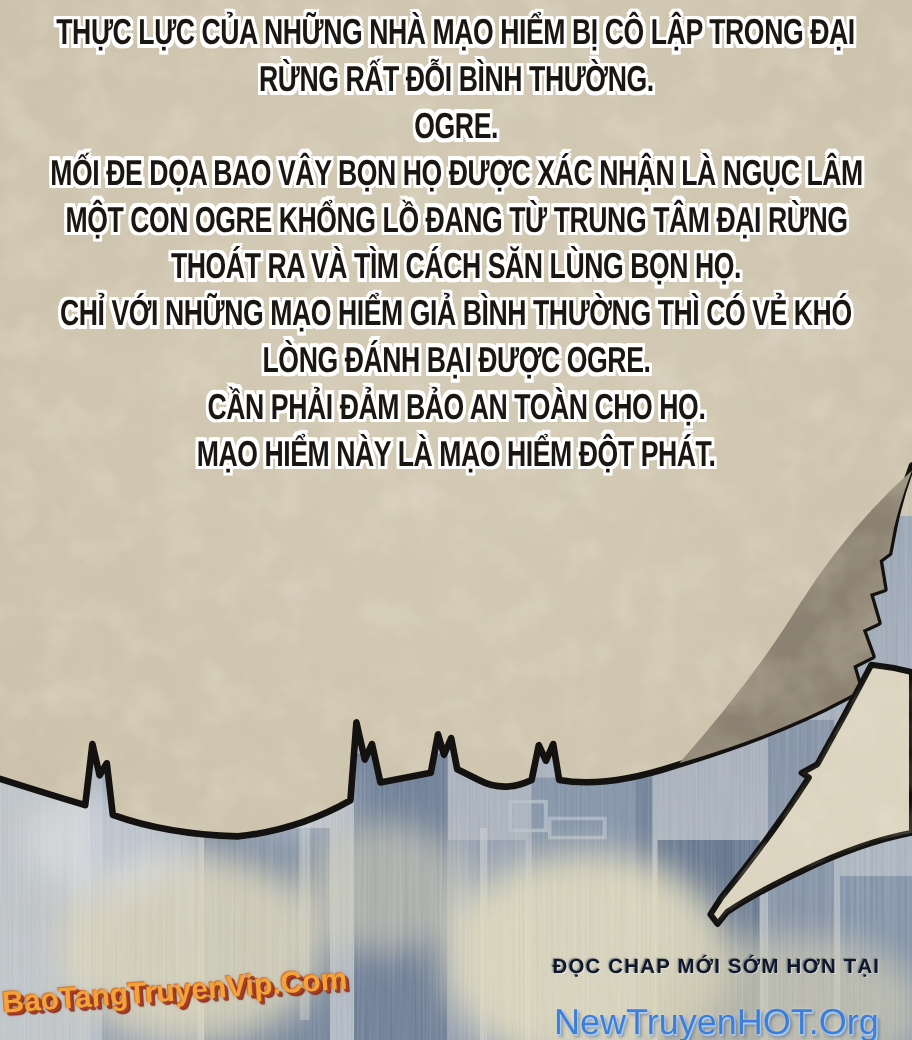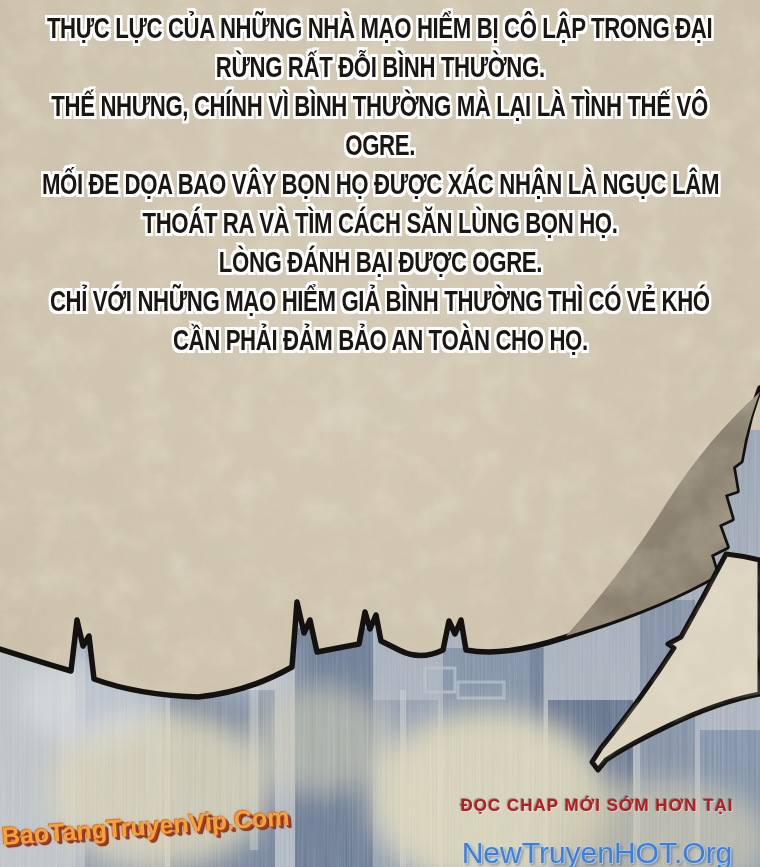--- a/index.html
+++ b/index.html
@@ -44,21 +44,21 @@
     font-size:25px;font-weight:700;letter-spacing:0;
     color:#f2a33c;
     text-shadow:2px 2px 0 #a83c22,3px 3px 1px #7e2d18,-1px -1px 0 #d97a2e,0 0 3px rgba(150,60,25,.6);
     white-space:nowrap;
   }
   #wm-right{
     position:absolute;right:8px;top:796px;width:310px;z-index:3;text-align:center;
   }
   #wm-right .wm-line1{
     font-size:17px;font-weight:700;letter-spacing:1px;
-    color:#b91c1c;
+    color:#0f172a;
     text-shadow:1px 1px 0 rgba(255,255,255,.35),-1px -1px 1px rgba(60,75,95,.55);
     white-space:nowrap;
   }
   #wm-right .wm-line2{
     margin-top:20px;
     font-size:30px;font-weight:400;letter-spacing:0;
     color:#3d7fd8;
     text-shadow:0 0 2px #d5e4f5,1px 1px 0 #9dc0ea,2px 2px 3px rgba(30,60,110,.55);
     white-space:nowrap;
   }
@@ -162,39 +162,42 @@
 
   <div id="narration">
     <div id="narration-lines">
         <div class="nline">
           <span class="nline-inner">THỰC LỰC CỦA NHỮNG NHÀ MẠO HIỂM BỊ CÔ LẬP TRONG ĐẠI</span>
         </div>
         <div class="nline">
           <span class="nline-inner">RỪNG RẤT ĐỖI BÌNH THƯỜNG.</span>
         </div>
         <div class="nline">
-          <span class="nline-inner">THẾ NHƯNG, CHÍNH VÌ BÌNH THƯỜNG MÀ LẠI LÀ TÌNH THẾ VÔ</span>
-        </div>
-        <div class="nline">
           <span class="nline-inner">OGRE.</span>
         </div>
         <div class="nline">
           <span class="nline-inner">MỐI ĐE DỌA BAO VÂY BỌN HỌ ĐƯỢC XÁC NHẬN LÀ NGỤC LÂM</span>
         </div>
         <div class="nline">
+          <span class="nline-inner">MỘT CON OGRE KHỔNG LỒ ĐANG TỪ TRUNG TÂM ĐẠI RỪNG</span>
+        </div>
+        <div class="nline">
           <span class="nline-inner">THOÁT RA VÀ TÌM CÁCH SĂN LÙNG BỌN HỌ.</span>
         </div>
         <div class="nline">
+          <span class="nline-inner">CHỈ VỚI NHỮNG MẠO HIỂM GIẢ BÌNH THƯỜNG THÌ CÓ VẺ KHÓ</span>
+        </div>
+        <div class="nline">
           <span class="nline-inner">LÒNG ĐÁNH BẠI ĐƯỢC OGRE.</span>
         </div>
         <div class="nline">
-          <span class="nline-inner">CHỈ VỚI NHỮNG MẠO HIỂM GIẢ BÌNH THƯỜNG THÌ CÓ VẺ KHÓ</span>
-        </div>
-        <div class="nline">
           <span class="nline-inner">CẦN PHẢI ĐẢM BẢO AN TOÀN CHO HỌ.</span>
+        </div>
+        <div class="nline">
+          <span class="nline-inner">MẠO HIỂM NÀY LÀ MẠO HIỂM ĐỘT PHÁT.</span>
         </div>
       </div>
   </div>
 
   <div id="wm-left">BaoTangTruyenVip.Com</div>
 
   <div id="wm-right">
     <div class="wm-line1">ĐỌC CHAP MỚI SỚM HƠN TẠI</div>
     <div class="wm-line2">NewTruyenHOT.Org</div>
   </div>

